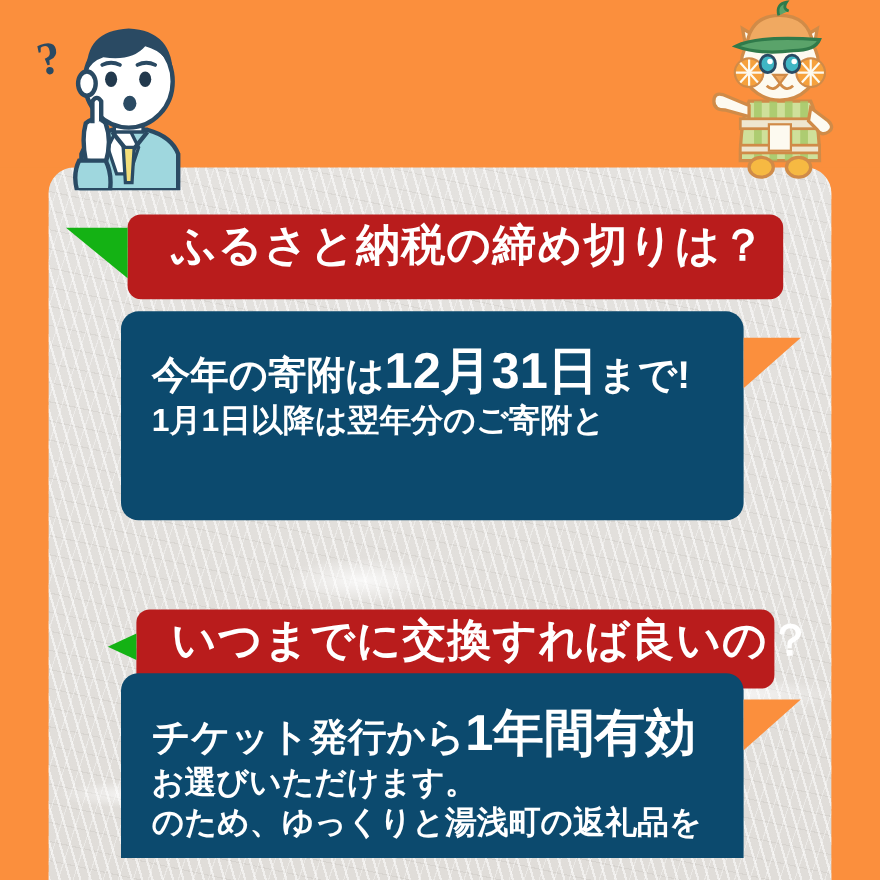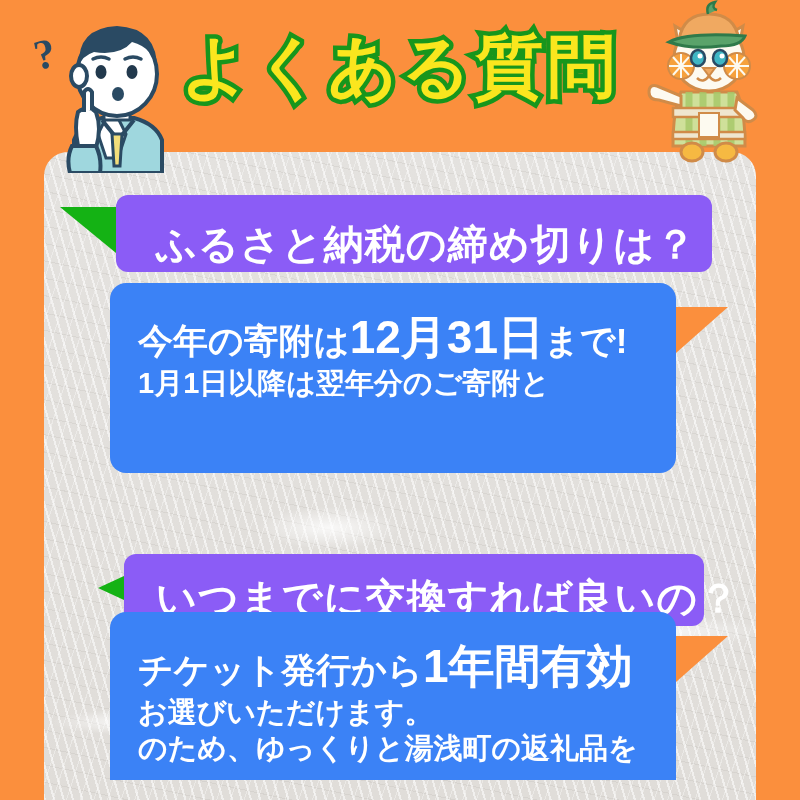--- a/index.html
+++ b/index.html
@@ -86,25 +86,25 @@
       repeating-linear-gradient(108deg, rgba(255,255,255,.35) 0 1px, rgba(0,0,0,0) 1px 13px),
       repeating-linear-gradient(12deg, rgba(180,176,170,.22) 0 1px, rgba(0,0,0,0) 1px 17px),
       linear-gradient(#e4e2df, #e0ddd9);
     border-radius: 24px 24px 0 0;
     z-index: 2;
   }
 
   
   .qbanner {
     position: absolute;
-    background: #8b5cf6;
+    background: #b91c1c;
     border-radius: 12px;
     z-index: 4;
     display: flex;
-    align-items: flex-end;
+    align-items: flex-start;
   }
   .qbanner .qtext {
     color: #ffffff;
     font-size: 40px;
     font-weight: 700;
     letter-spacing: 1px;
     white-space: nowrap;
   }
   
   .tail-big {
@@ -123,21 +123,21 @@
     top: 22px;
     width: 0; height: 0;
     border-style: solid;
     border-width: 12px 26px 12px 0;
     border-color: transparent #14b214 transparent transparent;
   }
 
   
   .abox {
     position: absolute;
-    background: #3b82f6;
+    background: #0c4a6e;
     border-radius: 16px;
     z-index: 4;
   }
   .abox-inner {
     padding: 26px 28px 18px 28px;
   }
   
   .tail-right {
     position: absolute;
     right: -52px;
@@ -167,21 +167,20 @@
 </style>
 </head>
 <body>
 
 <div id="stage">
 
   <div class="panel"></div>
 
   <div class="header"></div>
 
-  <div class="title">よくある質問</div>
 
   <div class="person">
     <div class="qmark">?</div>
     <svg width="170" height="165" viewBox="0 0 170 165">
 
       <path d="M52 165 L52 132 Q58 116 80 110 L112 110 Q134 116 140 132 L140 165 Z" fill="#9fd7de" stroke="#2a4a63" stroke-width="4"></path>
 
       <path d="M84 110 L96 110 L104 126 L96 150 L84 150 L76 126 Z" fill="#ffffff" stroke="#2a4a63" stroke-width="3"></path>
 
       <path d="M80 112 L96 132 L112 112" fill="none" stroke="#2a4a63" stroke-width="4"></path>

